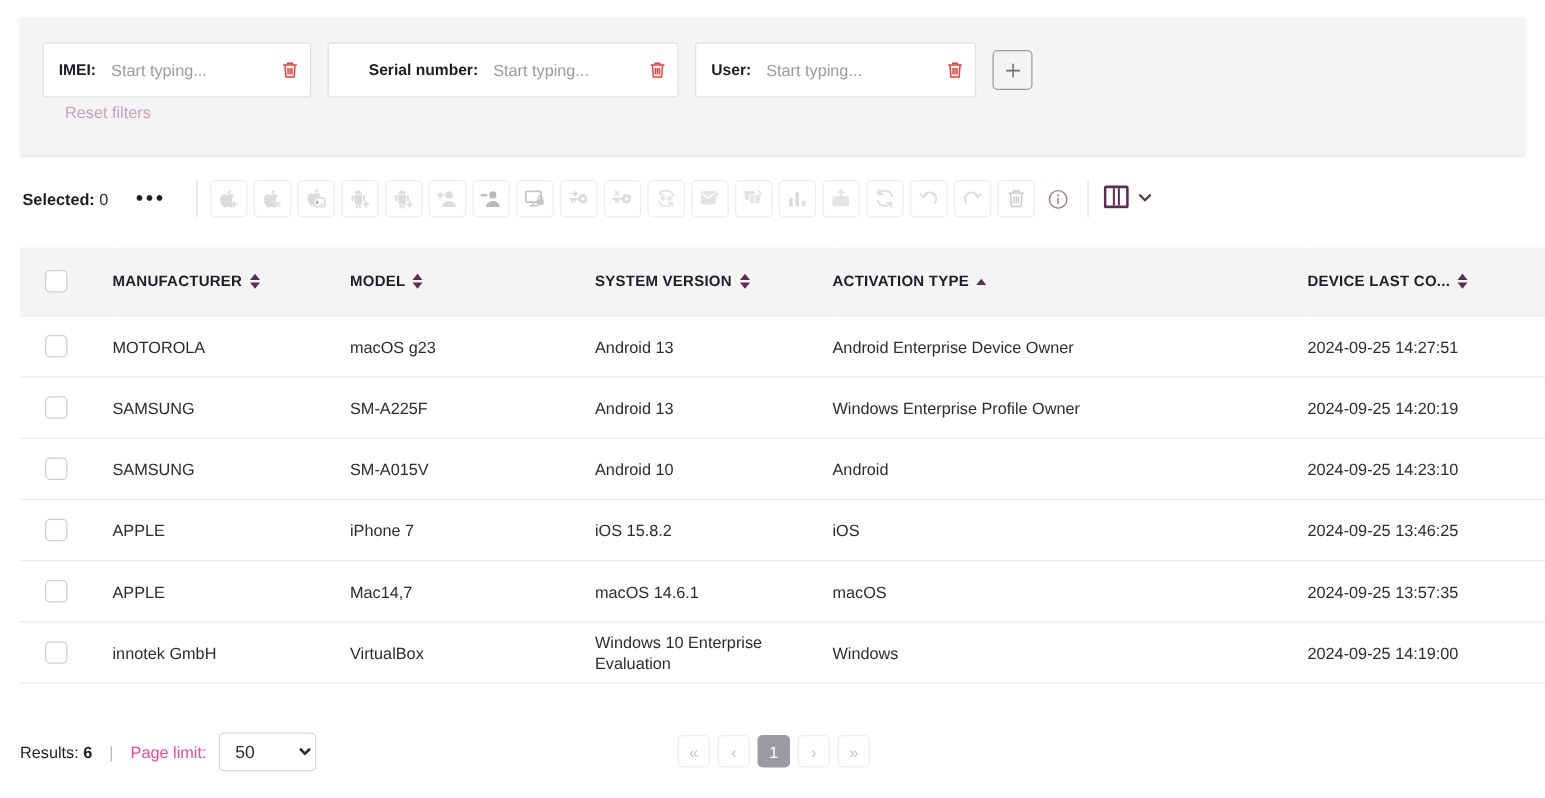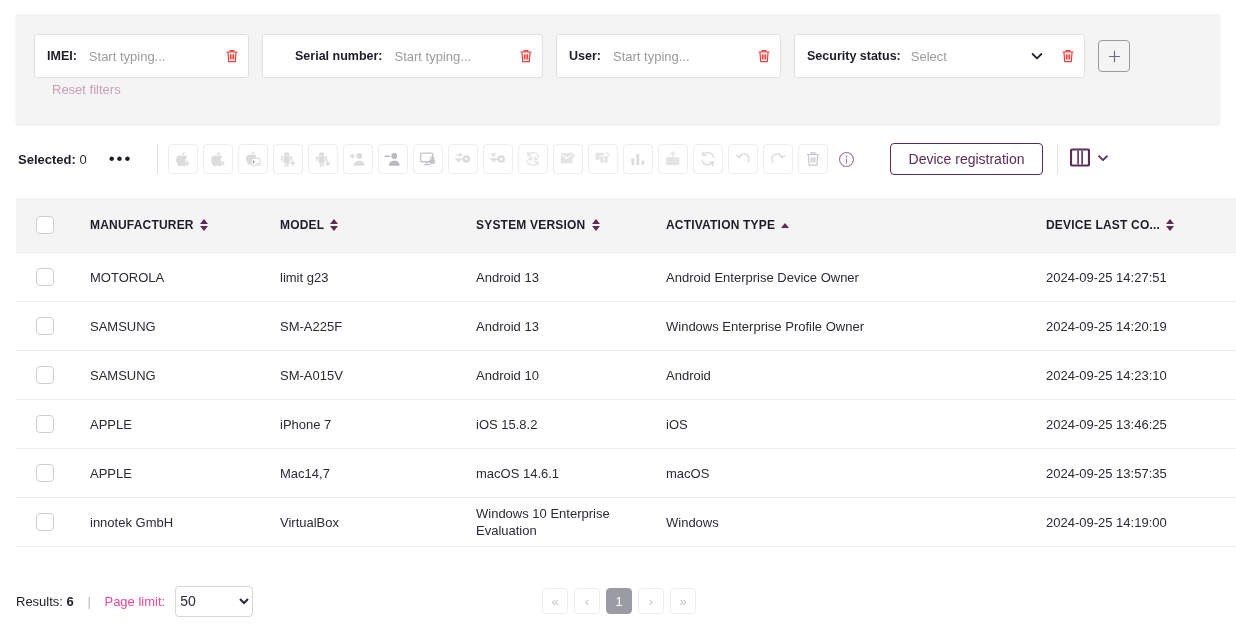--- a/index.html
+++ b/index.html
@@ -292,20 +292,21 @@
   .page-limit-label { font-size: 13px; color: #ec4899; margin-right: 10px; }
   .page-limit-select {
     width: 78px;
     height: 31px;
     border: 1px solid #d7d7d7;
     border-radius: 4px;
     background: #ffffff;
     font-family: "Liberation Sans", sans-serif;
     font-size: 14px;
     color: #2b2b33;
+    padding-left: 8px;
     cursor: pointer;
     box-sizing: border-box;
   }
   .pager {
     position: absolute;
     left: 542px;
     display: flex;
     align-items: center;
     gap: 6px;
   }
@@ -362,35 +363,20 @@
       <span class="filter-label">User:</span>
       <input class="filter-input" type="text" value="" placeholder="Start typing..." style="">
       <span class="trash-icon">
         <svg viewBox="0 0 16 16" width="16" height="16" fill="none" stroke="#e8423f" stroke-width="1.2">
           <path d="M2.5 4h11M6.2 4V2.6h3.6V4M4 4.4l.7 9.2h6.6l.7-9.2"></path>
           <path d="M6.4 6.3v5.2M8 6.3v5.2M9.6 6.3v5.2"></path>
         </svg>
       </span>
     </div>
 
-    <div class="filter-field security">
-      <span class="filter-label">Security status:</span>
-      <span class="filter-static">Select</span>
-      <span class="chev-icon">
-        <svg viewBox="0 0 14 14" width="14" height="14" fill="none" stroke="#22222b" stroke-width="1.8">
-          <path d="M2.6 5L7 9.4 11.4 5" stroke-linecap="round" stroke-linejoin="round"></path>
-        </svg>
-      </span>
-      <span class="trash-icon">
-        <svg viewBox="0 0 16 16" width="16" height="16" fill="none" stroke="#e8423f" stroke-width="1.2">
-          <path d="M2.5 4h11M6.2 4V2.6h3.6V4M4 4.4l.7 9.2h6.6l.7-9.2"></path>
-          <path d="M6.4 6.3v5.2M8 6.3v5.2M9.6 6.3v5.2"></path>
-        </svg>
-      </span>
-    </div>
 
     <div class="add-filter-btn">
       <svg viewBox="0 0 16 16" width="15" height="15" fill="none" stroke="#6e6e78" stroke-width="1.3">
         <path d="M8 2.6v10.8M2.6 8h10.8" stroke-linecap="round"></path>
       </svg>
     </div>
   </div>
 
   <div class="reset-filters">Reset filters</div>
 </div>
@@ -570,21 +556,20 @@
   </div>
 
   <div class="info-btn">
     <svg width="17" height="17" viewBox="0 0 18 18" fill="none" stroke="#9d7a90" stroke-width="1.2">
       <circle cx="9" cy="9" r="7.4"></circle>
       <path d="M9 8.2v4.4" stroke-linecap="round"></path>
       <circle cx="9" cy="5.7" r="0.85" fill="#9d7a90" stroke="none"></circle>
     </svg>
   </div>
 
-  <button class="device-reg-btn">Device registration</button>
 
   <div class="tb-divider2"></div>
 
   <div class="columns-btn">
     <span>
       <svg width="20" height="19" viewBox="0 0 20 19">
         <rect x="1" y="1.5" width="18" height="16" rx="1.2" fill="#fff" stroke="#5e2a56" stroke-width="2.2"></rect>
         <rect x="7.3" y="2.6" width="1.6" height="13.8" fill="#5e2a56"></rect>
         <rect x="11.3" y="2.6" width="1.6" height="13.8" fill="#5e2a56"></rect>
       </svg>
@@ -649,21 +634,21 @@
           </div>
         </th>
       </tr>
     </thead>
     <tbody>
       <tr>
         <td class="col-chk">
             <div class="chk"></div>
           </td>
         <td>MOTOROLA</td>
-        <td>limit g23</td>
+        <td>macOS g23</td>
         <td>Android 13</td>
         <td>Android Enterprise Device Owner</td>
         <td>2024-09-25 14:27:51</td>
       </tr>
       <tr>
         <td class="col-chk">
             <div class="chk"></div>
           </td>
         <td>SAMSUNG</td>
         <td>SM-A225F</td>

